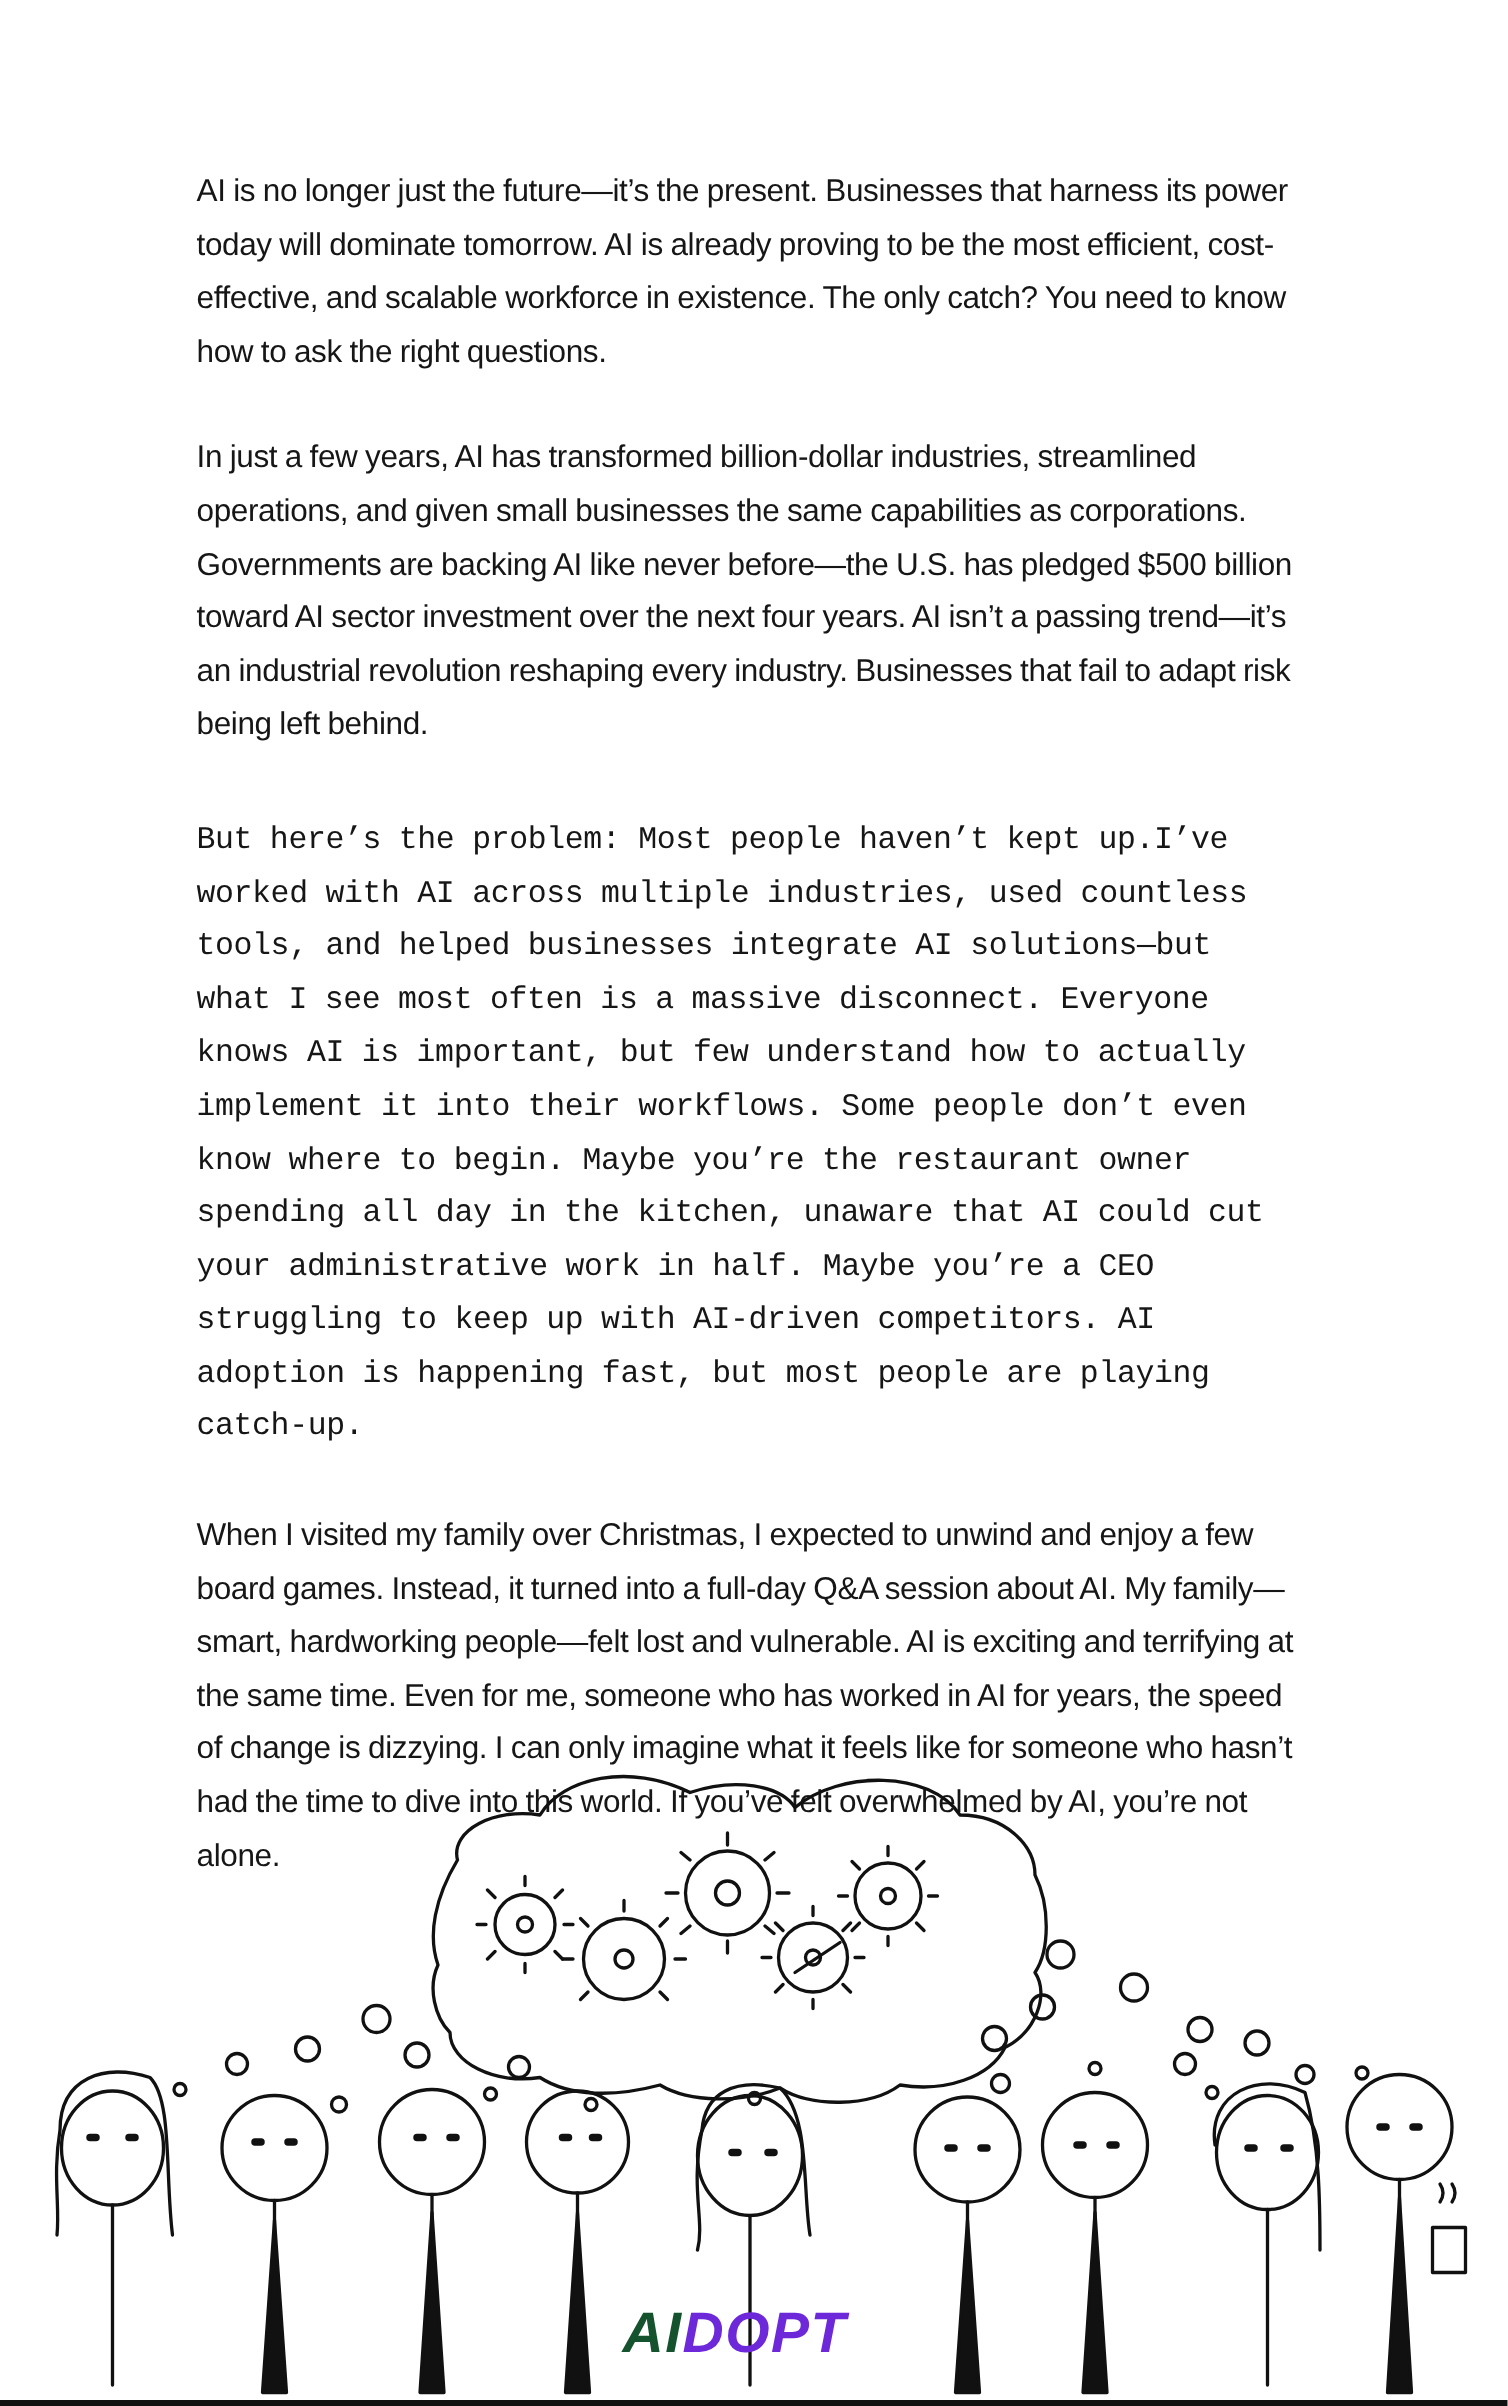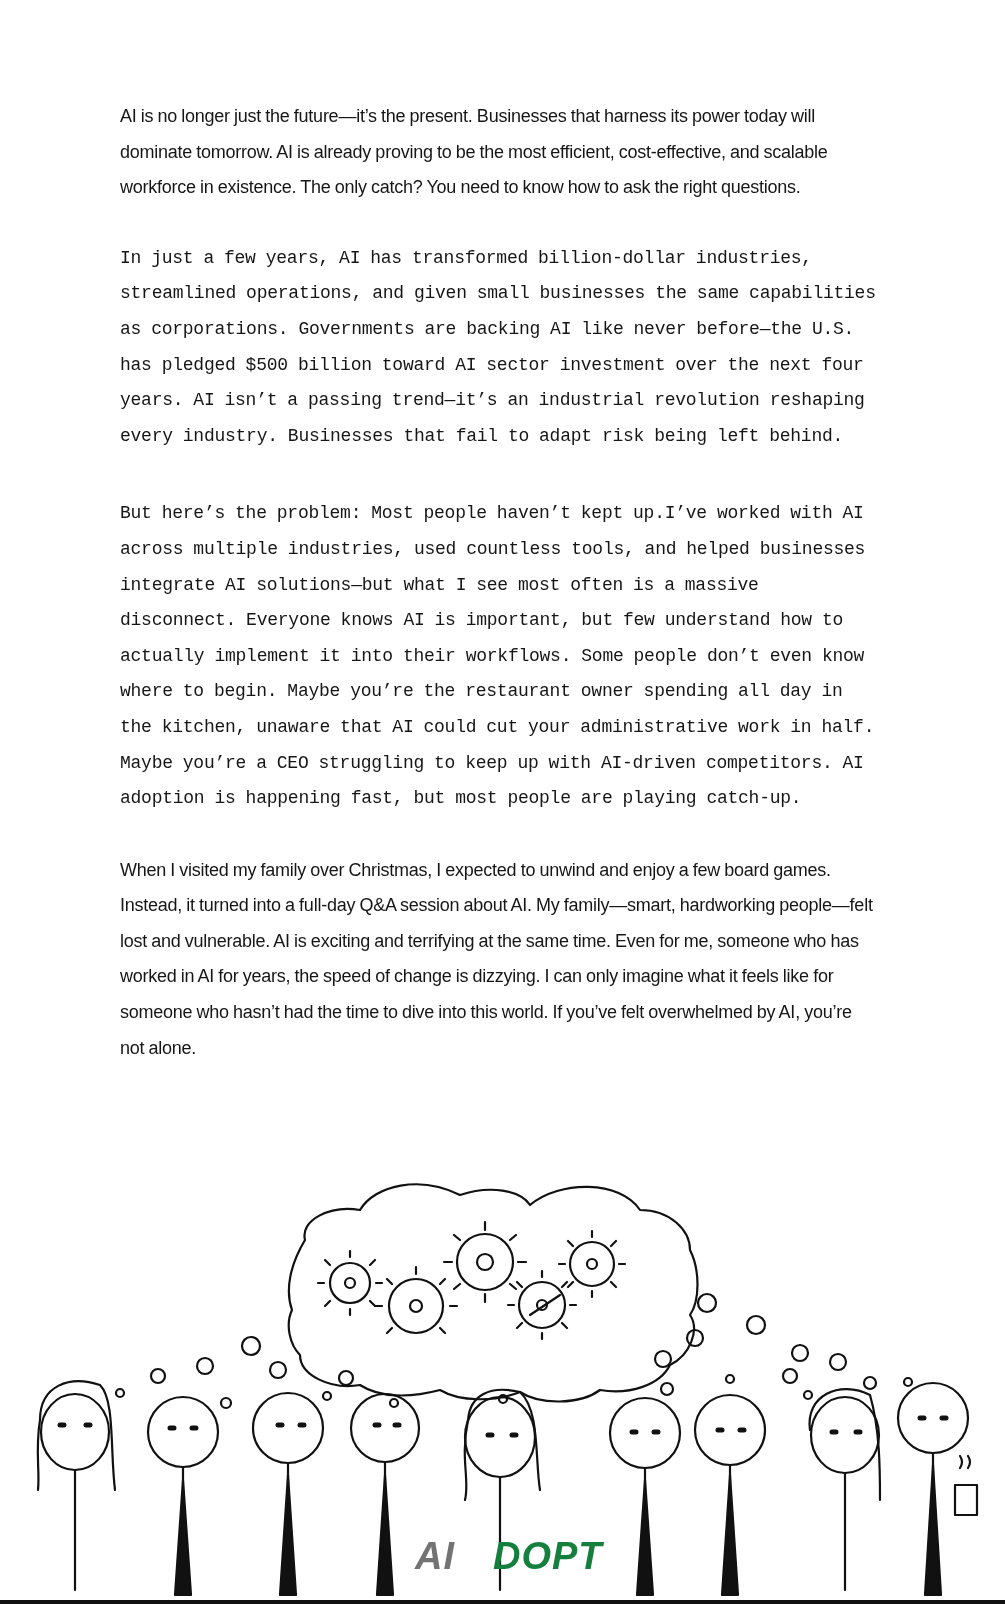--- a/index.html
+++ b/index.html
@@ -4,36 +4,36 @@
   <style>
     html, body { margin: 0; padding: 0; background: #ffffff; }
     body {
       width: 1005px; height: 1604px; overflow: hidden; position: relative;
       font-family: "Liberation Sans", sans-serif; color: #161616;
     }
     .article {
       position: absolute; left: 114px; top: 93px; width: 770px;
     }
     .para {
-      margin: 6px; font-size: 18px; line-height: 35.6px; letter-spacing: -0.25px;
+      margin: 17px; font-size: 21px; line-height: 35.6px; letter-spacing: -0.25px;
       word-spacing: -0.5px;
     }
     .p1 { margin-bottom: 35px; }
-    .p2 { margin-bottom: 42px; font-family: Liberation Mono, monospace; }
+    .p2 { margin-bottom: 42px; }
     .p3 { margin-bottom: 36px; font-family: Liberation Mono, monospace; }
     .illustration {
       position: absolute; left: 0; top: 1170px; width: 1005px; height: 434px;
     }
     .illustration svg { width: 1005px; height: 434px; display: block; }
     .watermark {
       position: absolute; left: 415px; top: 1537px; font-size: 38px; font-weight: bold;
       font-style: italic; letter-spacing: 1px; line-height: 1;
     }
-    .wm-a { color: #737373; }
-    .wm-b { color: #15803d; margin-left: 38px; }
+    .wm-a { color: #14532d; }
+    .wm-b { color: #6d28d9; }
   </style>
 </head>
 <body>
 
 <div class="article">
   <p class="para p1">AI is no longer just the future—it’s the present. Businesses that harness its power today will dominate tomorrow. AI is already proving to be the most efficient, cost-effective, and scalable workforce in existence. The only catch? You need to know how to ask the right questions.</p>
   <p class="para p2">In just a few years, AI has transformed billion-dollar industries, streamlined operations, and given small businesses the same capabilities as corporations. Governments are backing AI like never before—the U.S. has pledged $500 billion toward AI sector investment over the next four years. AI isn’t a passing trend—it’s an industrial revolution reshaping every industry. Businesses that fail to adapt risk being left behind.</p>
   <p class="para p3">But here’s the problem: Most people haven’t kept up.I’ve worked with AI across multiple industries, used countless tools, and helped businesses integrate AI solutions—but what I see most often is a massive disconnect. Everyone knows AI is important, but few understand how to actually implement it into their workflows. Some people don’t even know where to begin. Maybe you’re the restaurant owner spending all day in the kitchen, unaware that AI could cut your administrative work in half. Maybe you’re a CEO struggling to keep up with AI-driven competitors. AI adoption is happening fast, but most people are playing catch-up.</p>
   <p class="para p4">When I visited my family over Christmas, I expected to unwind and enjoy a few board games. Instead, it turned into a full-day Q&amp;A session about AI. My family—smart, hardworking people—felt lost and vulnerable. AI is exciting and terrifying at the same time. Even for me, someone who has worked in AI for years, the speed of change is dizzying. I can only imagine what it feels like for someone who hasn’t had the time to dive into this world. If you’ve felt overwhelmed by AI, you’re not alone.</p>
 </div>

